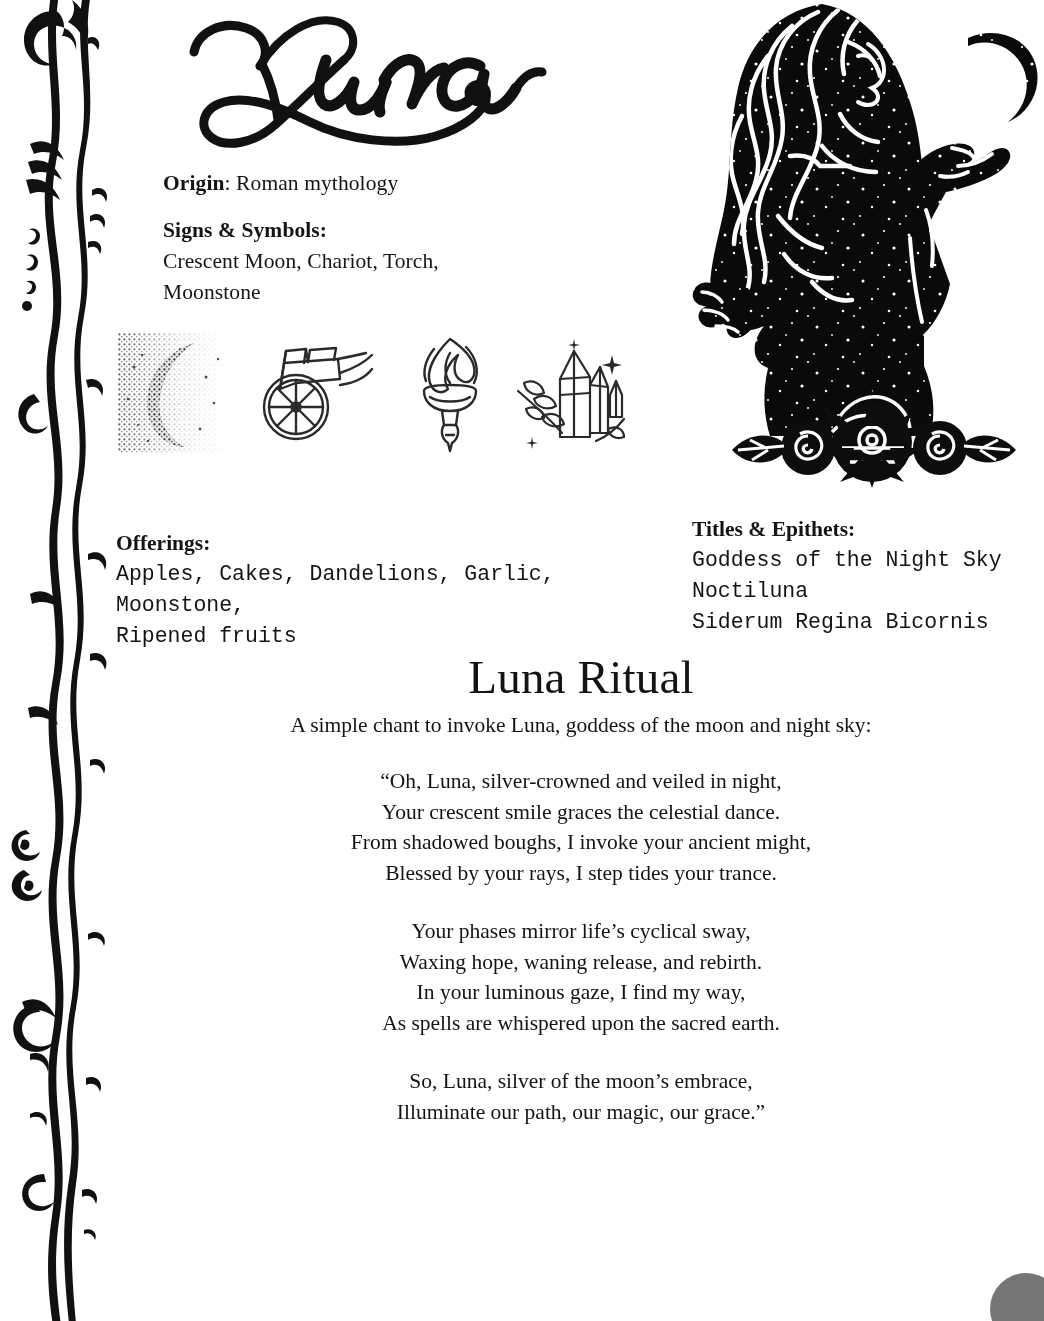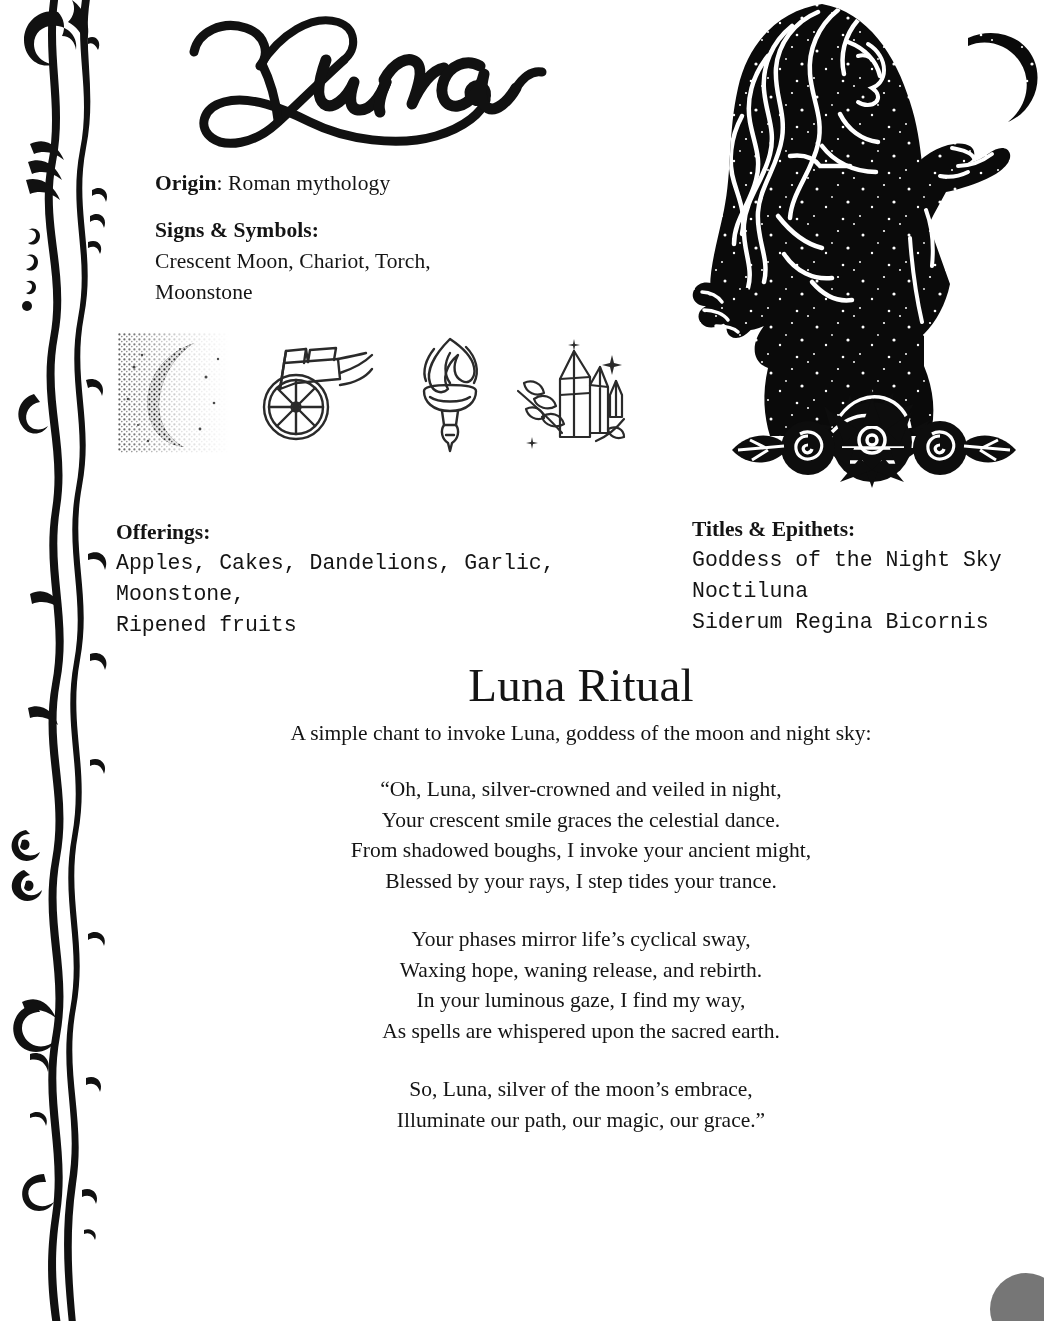--- a/index.html
+++ b/index.html
@@ -16,39 +16,39 @@
 
   
   #goddess{position:absolute;left:672px;top:-4px;width:372px;height:500px;}
   #goddess svg{display:block;width:372px;height:500px;}
 
   
   #title-wrap{position:absolute;left:150px;top:4px;width:470px;height:150px;}
   #title-wrap svg{display:block;width:470px;height:150px;}
 
   
-  #info{position:absolute;left:155px;top:168px;width:400px;}
+  #info{position:absolute;left:163px;top:168px;width:400px;}
   .line{font-size:21.5px;line-height:31px;letter-spacing:.1px;}
   .lbl{font-weight:bold;}
   .gap{height:16px;}
 
   
   #symbols{position:absolute;left:118px;top:328px;width:450px;height:130px;
            display:flex;align-items:center;}
   #symbols .sym{height:120px;flex:0 0 auto;}
   .sym svg{display:block;}
 
   
-  #offerings{position:absolute;left:116px;top:517px;width:560px;}
+  #offerings{position:absolute;left:116px;top:528px;width:560px;}
   #epithets{position:absolute;left:692px;top:514px;width:330px;}
   .hd{font-weight:bold;font-size:21.5px;line-height:31px;}
   .bd{font-size:21.5px;line-height:31px;font-family:Liberation Mono, monospace;}
 
   
-  #ritual{position:absolute;left:118px;top:648px;width:926px;text-align:center;margin-top:8px;}
+  #ritual{position:absolute;left:118px;top:648px;width:926px;text-align:center;}
   #ritual-title{font-size:47px;line-height:58px;letter-spacing:.2px;}
   #ritual-sub{font-size:21.5px;line-height:30px;margin-top:4px;}
   #poem{margin-top:26px;font-size:21.5px;line-height:30.5px;}
   .stanza{margin:0 0 28px 0;}
   .stanza .pl{display:block;white-space:pre;}
   .stanza:last-child{margin-bottom:0;}
 
   
   #corner{position:absolute;right:-18px;bottom:-24px;width:72px;height:72px;
           border-radius:50%;background:#6f6f6f;opacity:.95;}

